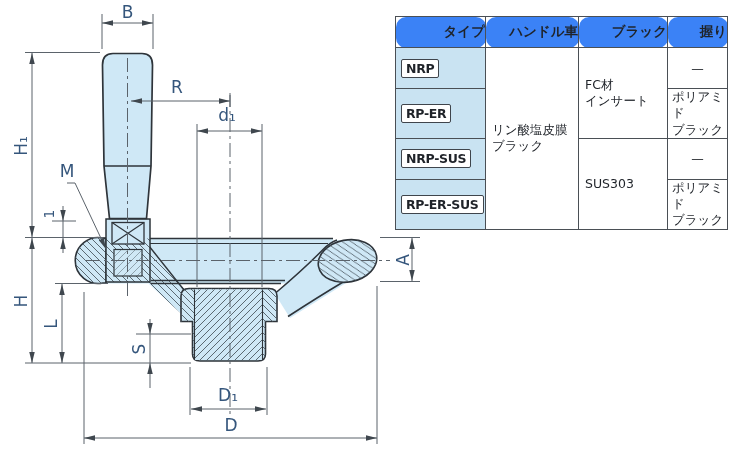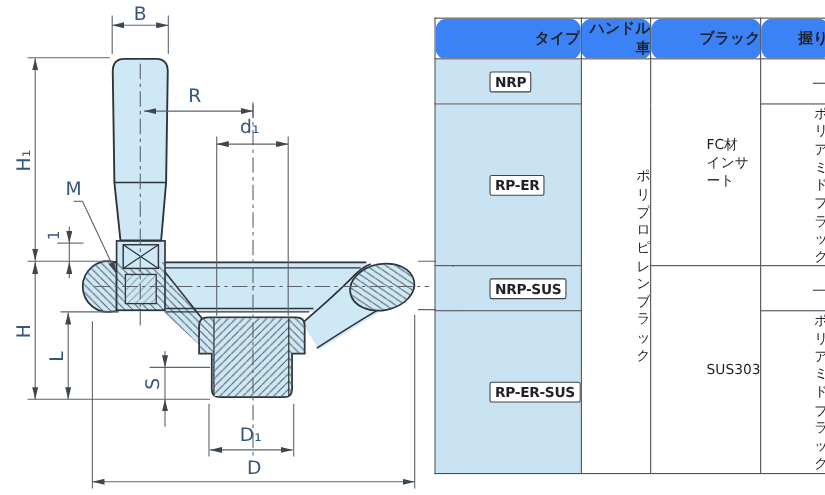--- a/index.html
+++ b/index.html
@@ -7,21 +7,21 @@
          font-family:"DejaVu Sans",sans-serif;}
   svg{position:absolute;left:0;top:0;}
   .dimtxt{font-size:17px;fill:#35567c;font-family:"DejaVu Sans",sans-serif;}
   .dimtxt.small{font-size:14px;}
   
   #spec-table{position:absolute;left:395px;top:16px;border-collapse:collapse;
               table-layout:fixed;font-family:"DejaVu Sans","Liberation Sans",sans-serif;
               color:#1f2329;}
   #spec-table td,#spec-table th{border:1.6px solid #4a4f55;padding:0;overflow:hidden;}
   #spec-table th{height:30px;background:#3b82f6;font-size:13.5px;font-weight:bold;text-align:right;border-radius:10px;}
-  #spec-table td{height:40px;font-size:12.5px;vertical-align:middle;background:#ffffff;padding-left:44px;}
+  #spec-table td{height:40px;font-size:12.5px;vertical-align:middle;background:#ffffff;}
   .typecell{background:#c9e3f2 !important;}
   .type-chip{display:inline-block;margin-left:5px;padding:1px 4px;background:#ffffff;
              border:1.6px solid #3f454c;border-radius:2px;font-weight:bold;font-size:12.5px;
              letter-spacing:-0.3px;white-space:nowrap;}
   .cell-lines{display:block;padding-left:6px;line-height:1.3;text-align:left;}
   .cell-lines span{display:block;}
   .dashcell{text-align:center;font-size:14px;}
 </style>
 </head>
 <body>
@@ -184,21 +184,21 @@
       <th>ハンドル車</th>
       <th>ブラック</th>
       <th>握り</th>
     </tr>
     <tr>
       <td class="typecell">
         <span class="type-chip">NRP</span>
       </td>
       <td rowspan="4">
         <span class="cell-lines">
-          <span>ポリプロピレン</span>
+          <span>リン酸塩皮膜</span>
           <span>ブラック</span>
         </span>
       </td>
       <td rowspan="2">
         <span class="cell-lines">
           <span>FC材</span>
           <span>インサート</span>
         </span>
       </td>
       <td class="dashcell">—</td>

